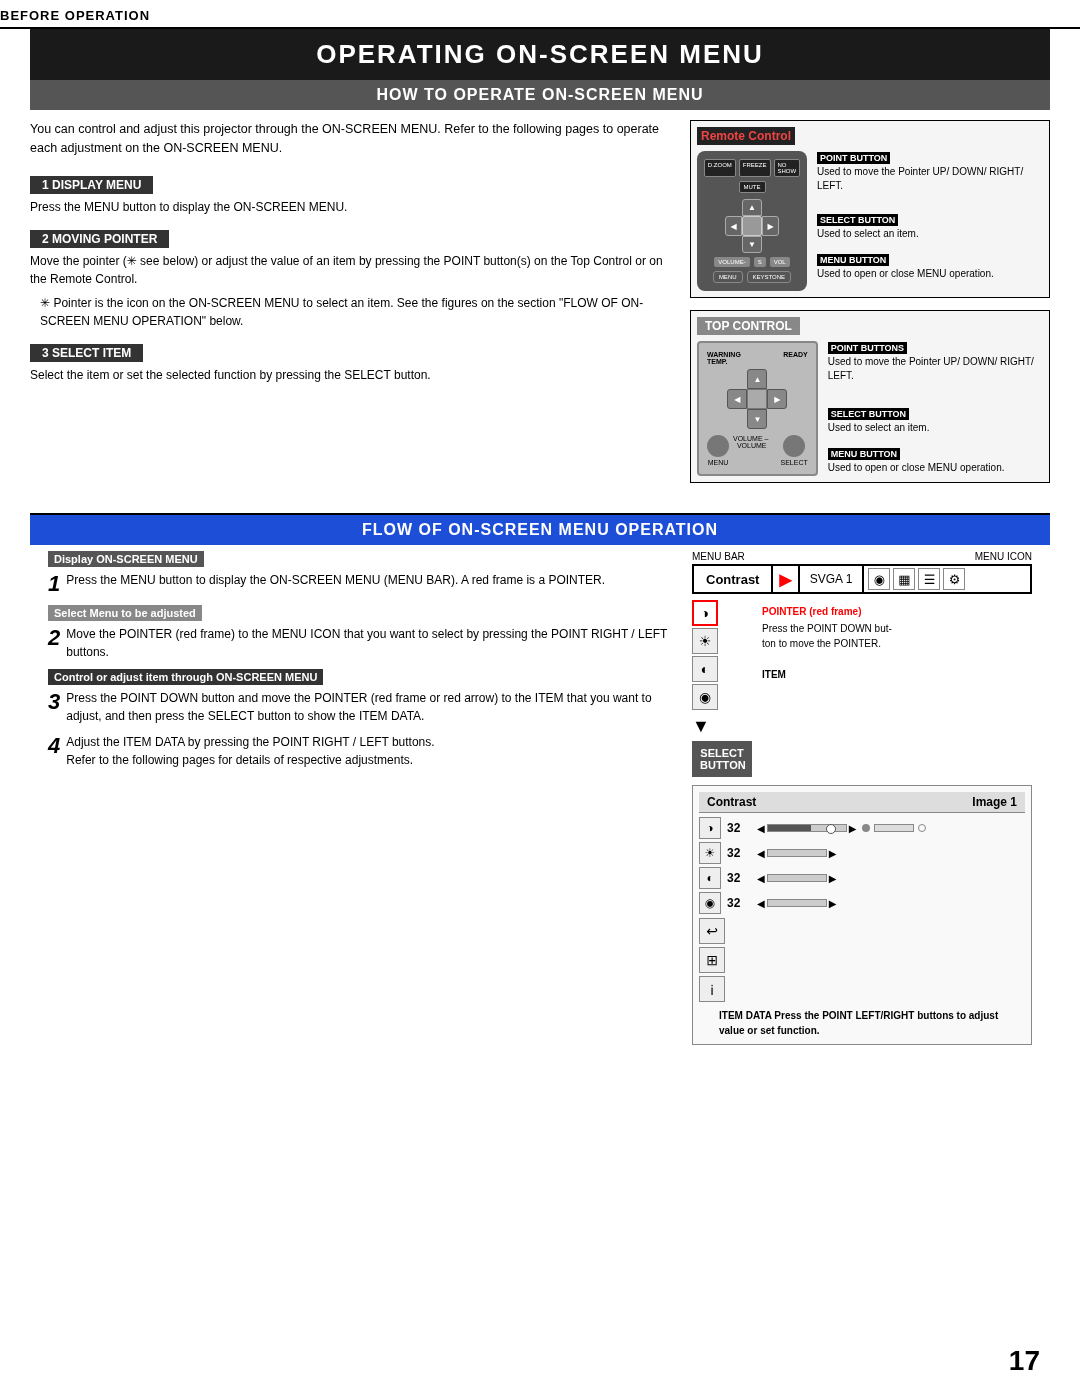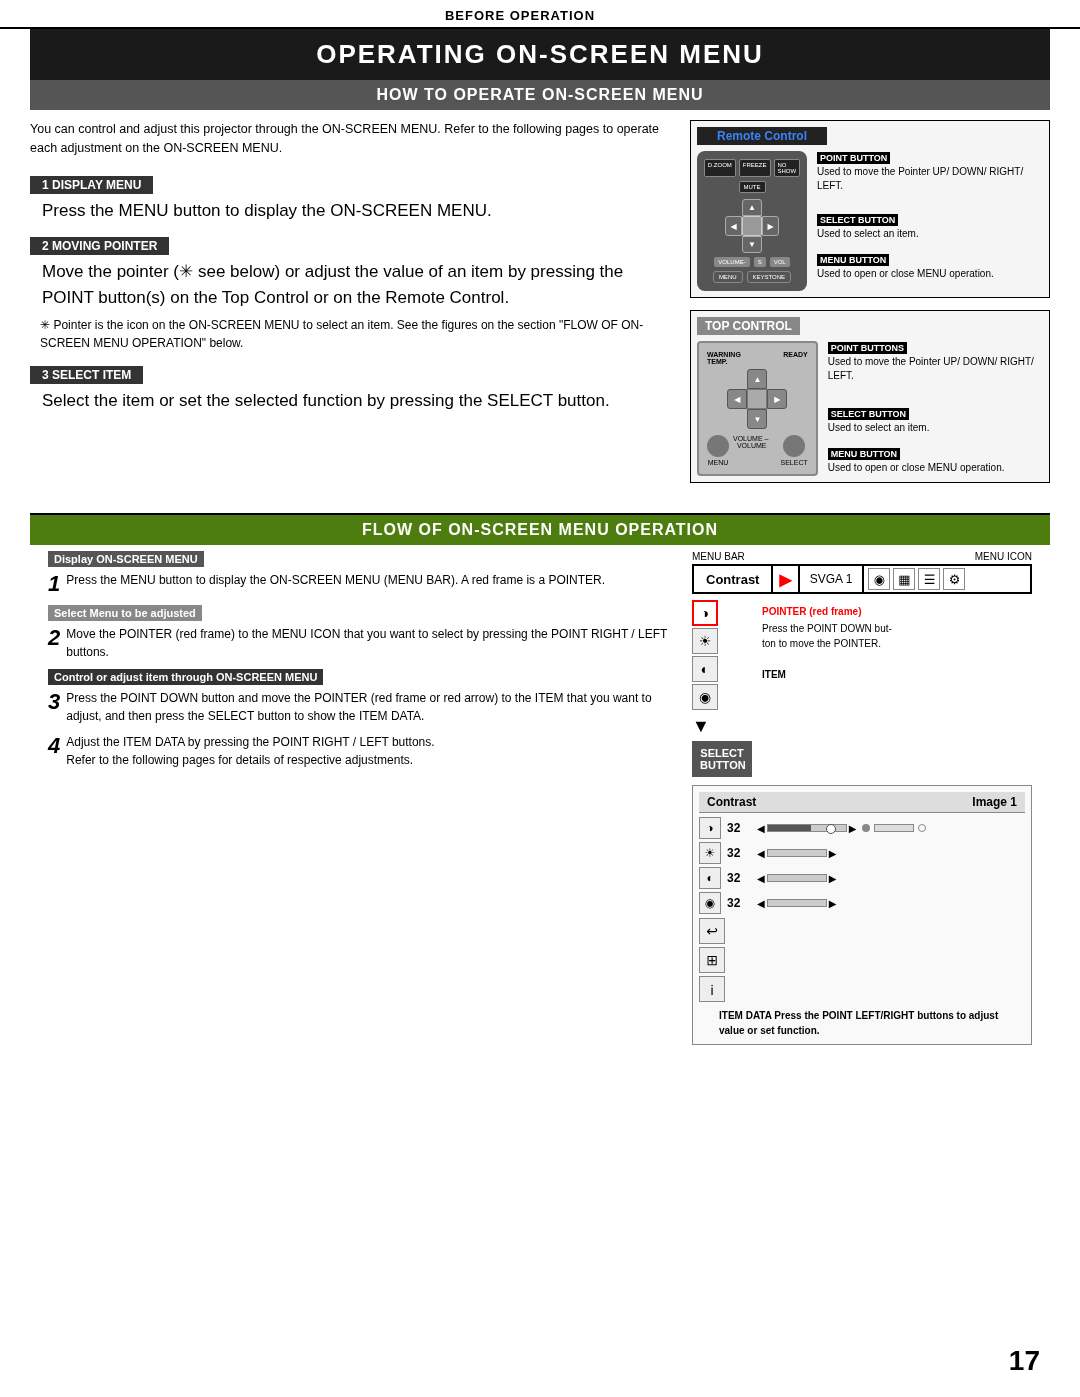--- a/index.html
+++ b/index.html
@@ -8,21 +8,21 @@
       min-height: 1397px;
       background: #fff;
       font-family: Arial, sans-serif;
       font-size: 13px;
       color: #000;
       position: relative;
     }
 
     
     .before-operation {
-      text-align: center;
+      text-align: left;
       padding: 8px 40px 4px 0;
       font-size: 13px;
       font-weight: bold;
       letter-spacing: 1px;
       border-bottom: 2px solid #000;
     }
 
     
     .main-title-bar {
       background: #1a1a1a;
@@ -79,48 +79,47 @@
       color: #fff;
       font-size: 12px;
       font-weight: bold;
       padding: 2px 12px;
       display: inline-block;
       margin-bottom: 4px;
       margin-top: 8px;
     }
 
     .step-text {
-      font-size: 17px;
+      font-size: 12px;
       line-height: 1.5;
       margin-bottom: 6px;
-      margin-left: 12px;
     }
 
     .note-text {
       font-size: 12px;
       line-height: 1.5;
       margin-left: 10px;
       margin-bottom: 6px;
     }
 
     
     .diagram-box {
       border: 1px solid #000;
       padding: 6px;
       margin-bottom: 12px;
       position: relative;
       background: #f5f5f5;
     }
 
     .diagram-title {
       background: #222;
-      color: #3b82f6;
-      font-size: 12px;
-      font-weight: bold;
-      padding: 2px 20px;
+      color: #ef4444;
+      font-size: 12px;
+      font-weight: bold;
+      padding: 2px 4px;
       display: inline-block;
       margin-bottom: 6px;
     }
 
     .diagram-title-light {
       background: #888;
       color: #fff;
       font-size: 12px;
       font-weight: bold;
       padding: 2px 8px;
@@ -137,21 +136,21 @@
 
     
     .top-control-sim {
       display: flex;
       gap: 10px;
       align-items: flex-start;
     }
 
     
     .flow-section-header {
-      background: #4d7c0f;
+      background: #1d4ed8;
       color: #fff;
       text-align: center;
       padding: 6px 0;
       font-size: 16px;
       font-weight: bold;
       letter-spacing: 1px;
       margin: 0 30px;
     }
 
     .flow-content {

